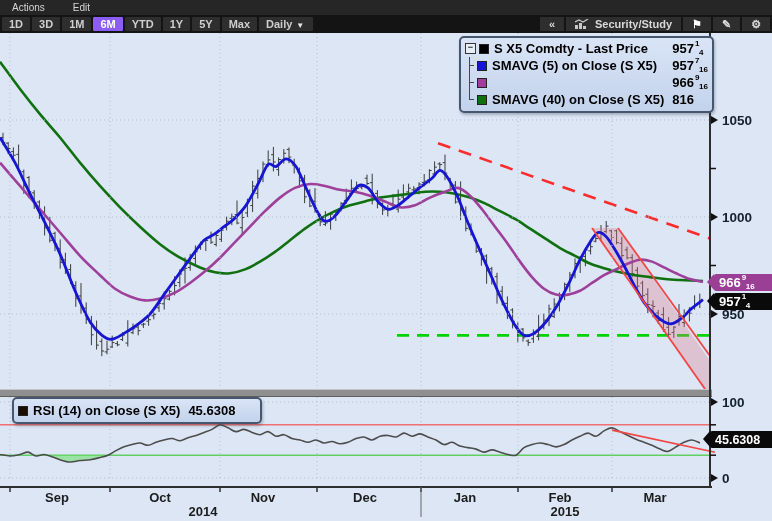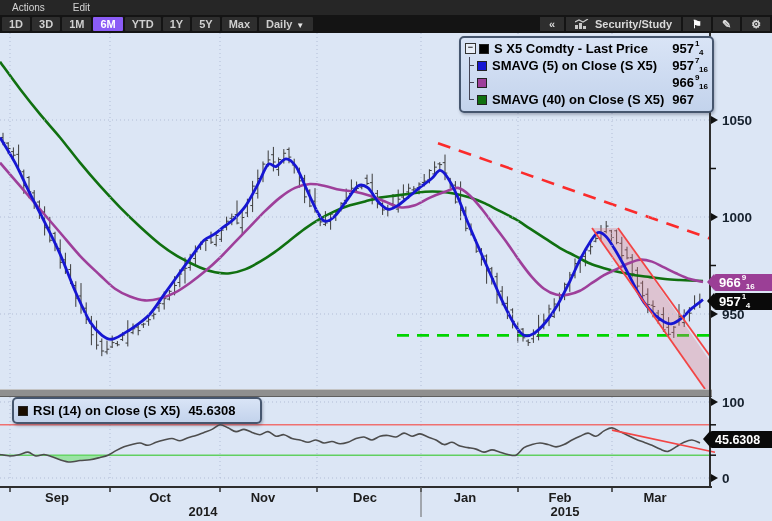--- a/index.html
+++ b/index.html
@@ -592,21 +592,21 @@
     </div>
     <div class="lgd-row">
       <span class="conn"></span>
       <span class="swatch" style="background: rgb(158, 63, 154);"></span>
       <span class="lgd-val"><span>966</span><span class="frac"><span class="num">9</span><span class="den">16</span></span></span>
     </div>
     <div class="lgd-row">
       <span class="conn last"></span>
       <span class="swatch" style="background: rgb(16, 112, 16);"></span>
       <span>SMAVG (40) on Close (S X5)</span>
-      <span class="lgd-val"><span>967</span><span class="frac"><span class="num"></span><span class="den"></span></span></span>
+      <span class="lgd-val"><span>816</span><span class="frac"><span class="num"></span><span class="den"></span></span></span>
     </div>
   </div>
 
   <div class="legend-box legend-rsi">
     <div class="lgd-row">
       <span class="swatch" style="background: rgb(26, 13, 0);"></span>
       <span>RSI (14) on Close (S X5)</span>
       <span style="width:8px;flex:none;"></span>
       <span>45.6308</span>
     </div>

